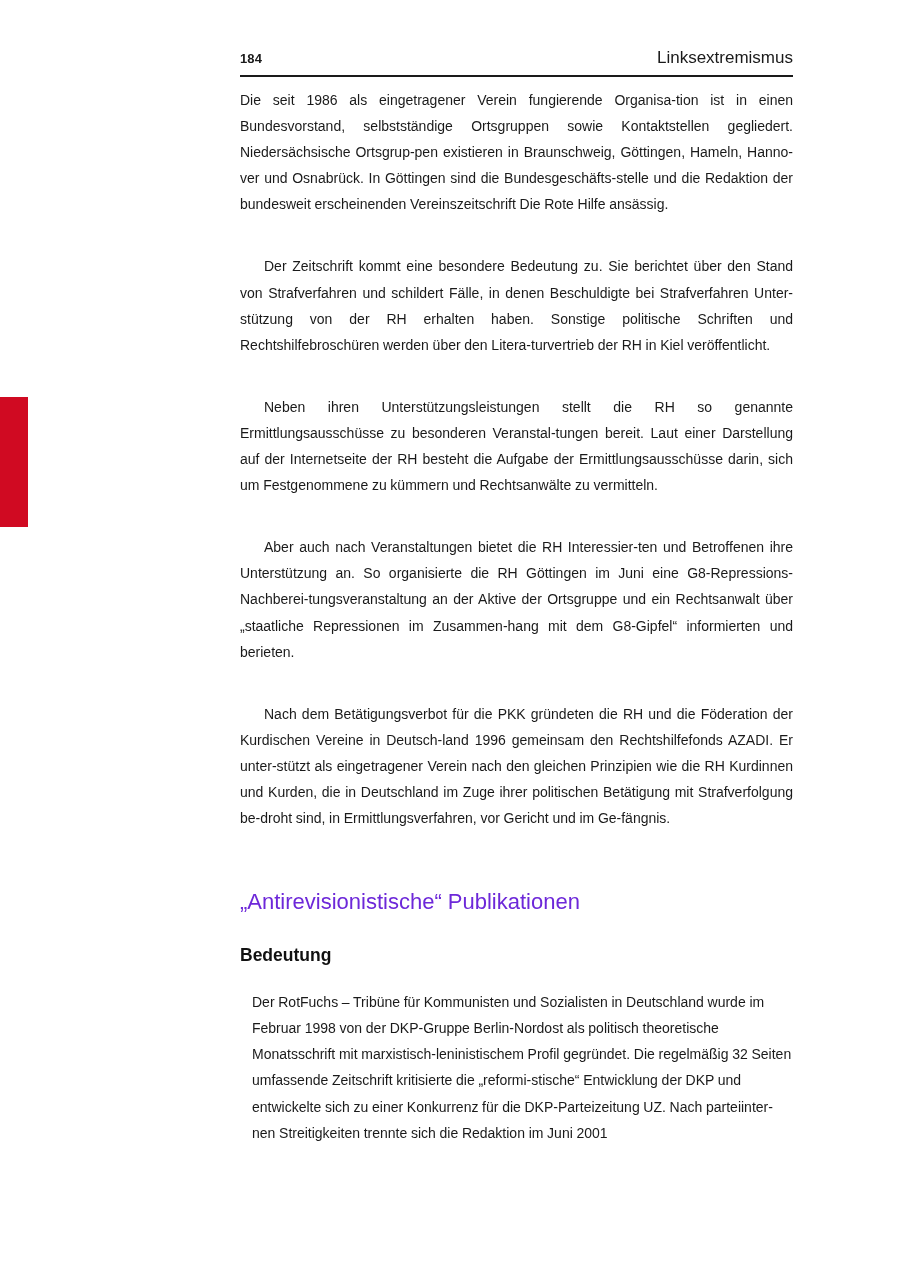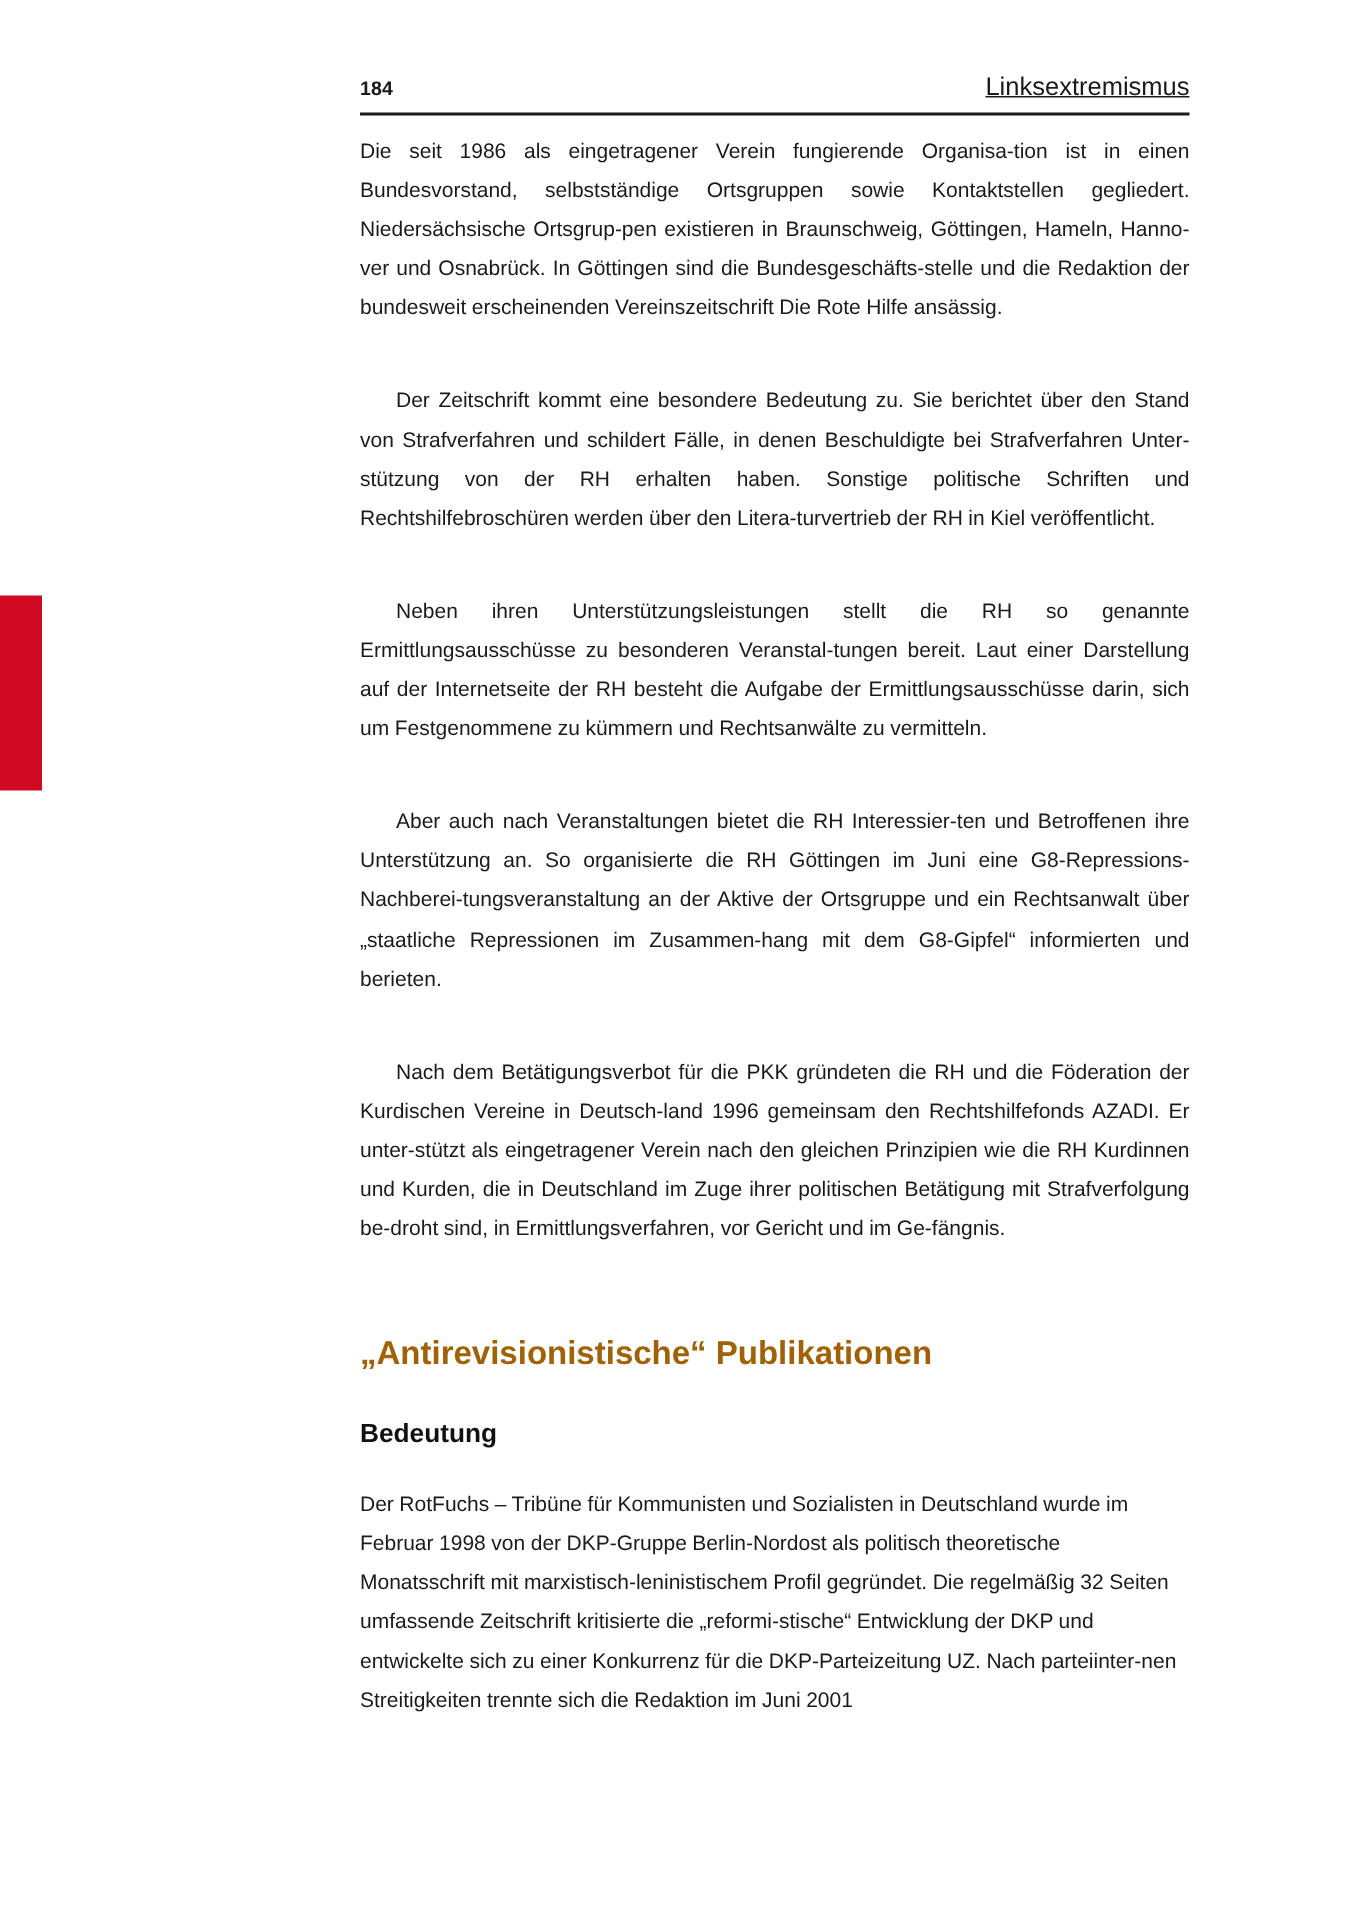--- a/index.html
+++ b/index.html
@@ -39,21 +39,20 @@
   .folio {
     font-size: 13px;
     font-weight: bold;
     letter-spacing: 0.1px;
     color: #1a1a1a;
   }
   .head-title {
     font-size: 17px;
     font-weight: normal;
     color: #1a1a1a;
-    text-decoration: underline;
   }
   .head-rule {
     position: absolute;
     left: 240px;
     top: 75px;
     width: 553px;
     height: 2px;
     background: #1a1a1a;
   }
 
@@ -74,28 +73,29 @@
     word-spacing: -0.2px;
     hyphens: manual;
     color: #1a1a1a;
   }
   p.body.indent {
     text-indent: 24px;
     margin-top: 36px;
   }
   p.body.last-flush {
     text-align: left;
+    margin-left: 12px;
   }
 
   h2.section-heading {
     margin: 0;
     font-size: 22px;
-    font-weight: bold;
+    font-weight: normal;
     line-height: 28px;
-    color: #a16207;
+    color: #6d28d9;
     padding-top: 57px;
   }
   h3.sub-heading {
     margin: 0;
     font-size: 17.5px;
     font-weight: bold;
     line-height: 24px;
     color: #111111;
     padding-top: 27px;
   }

